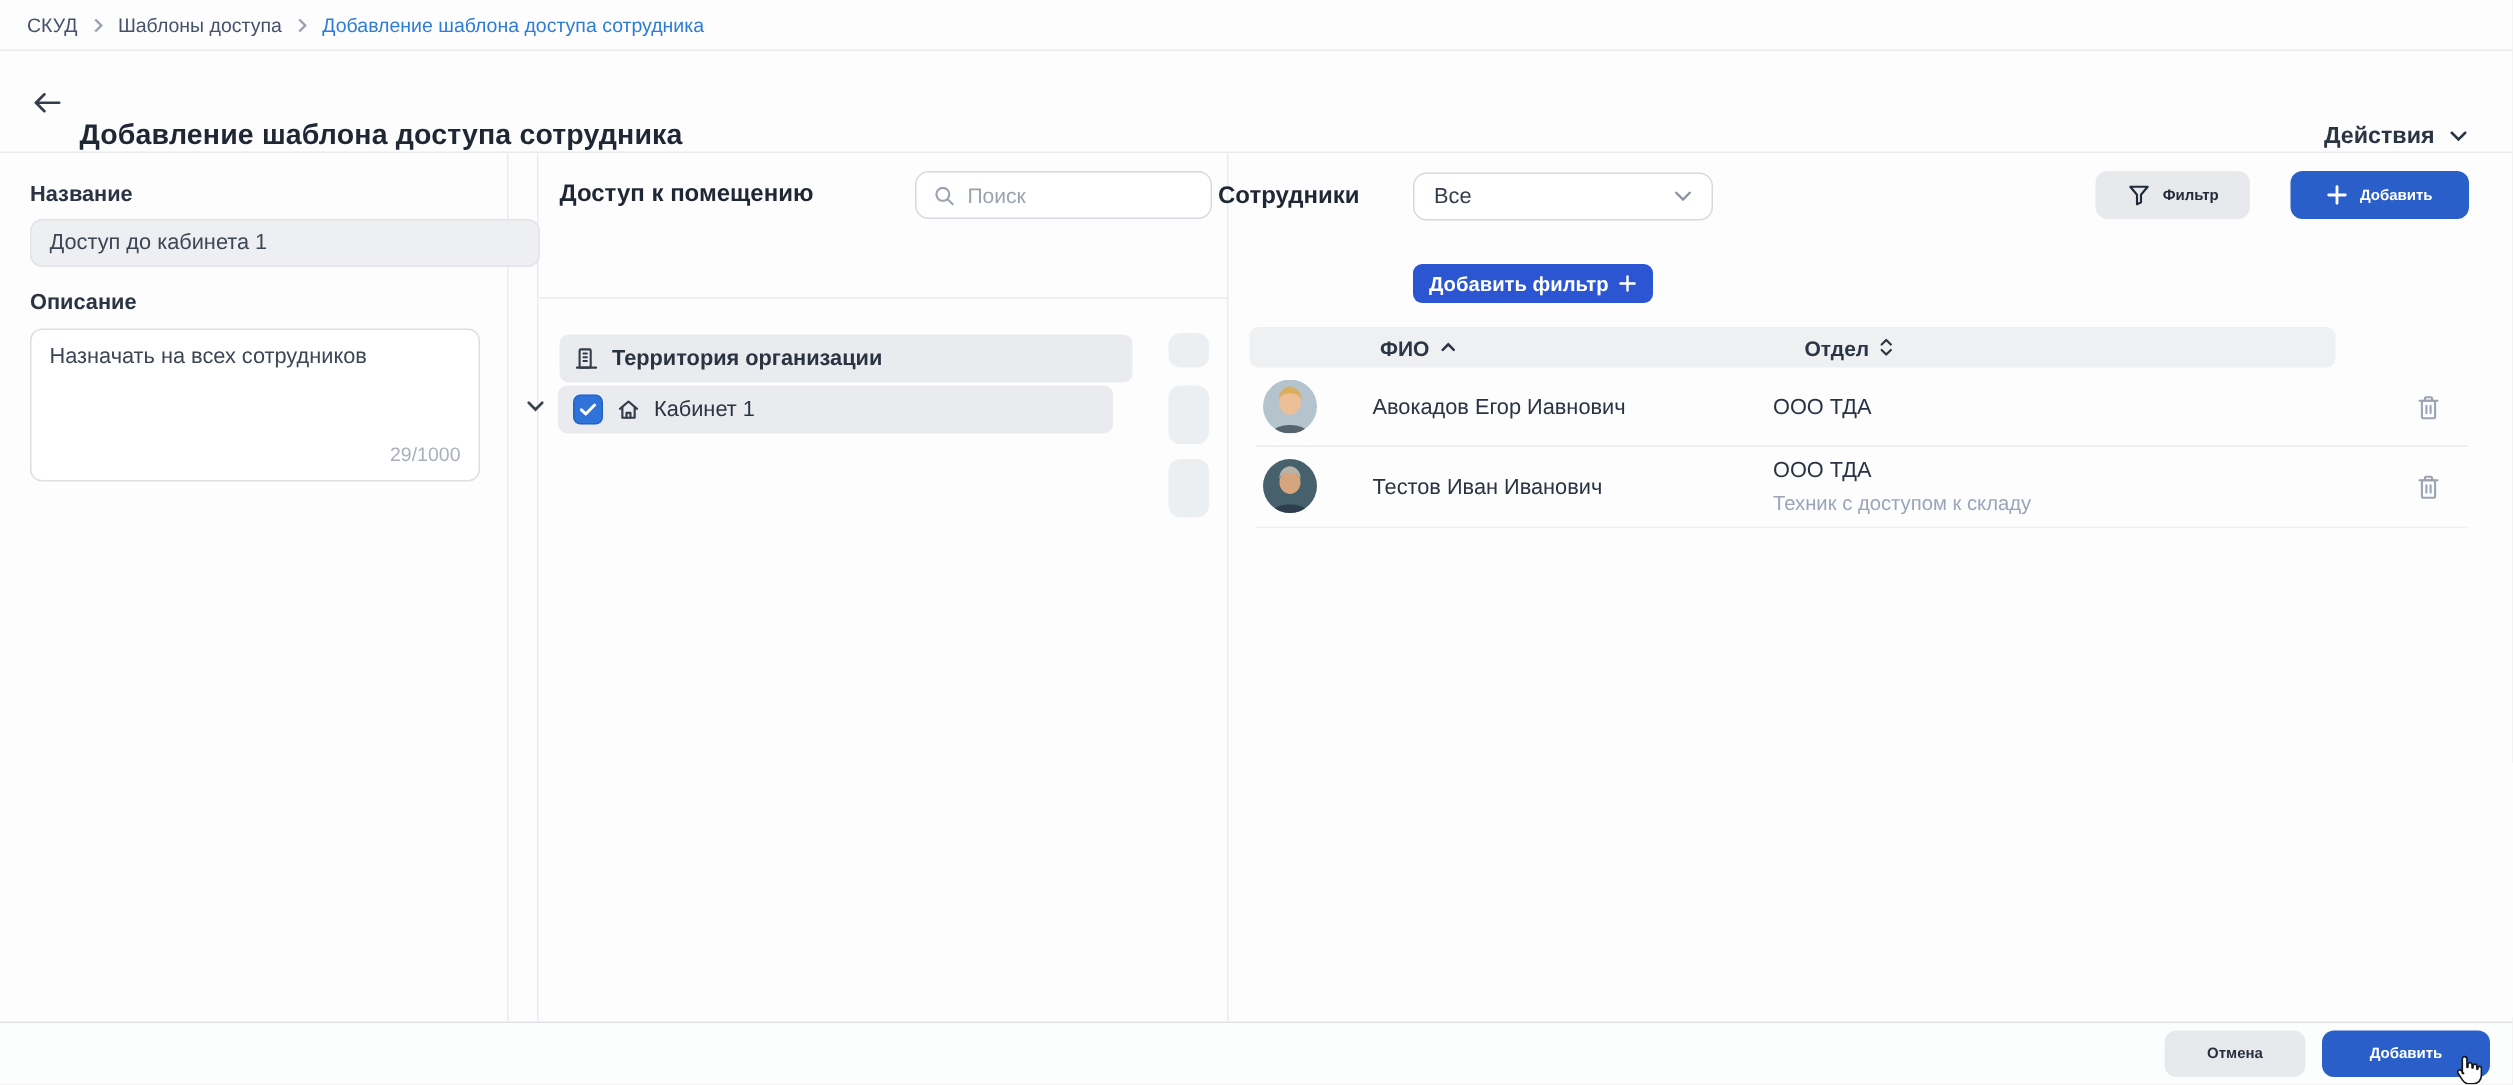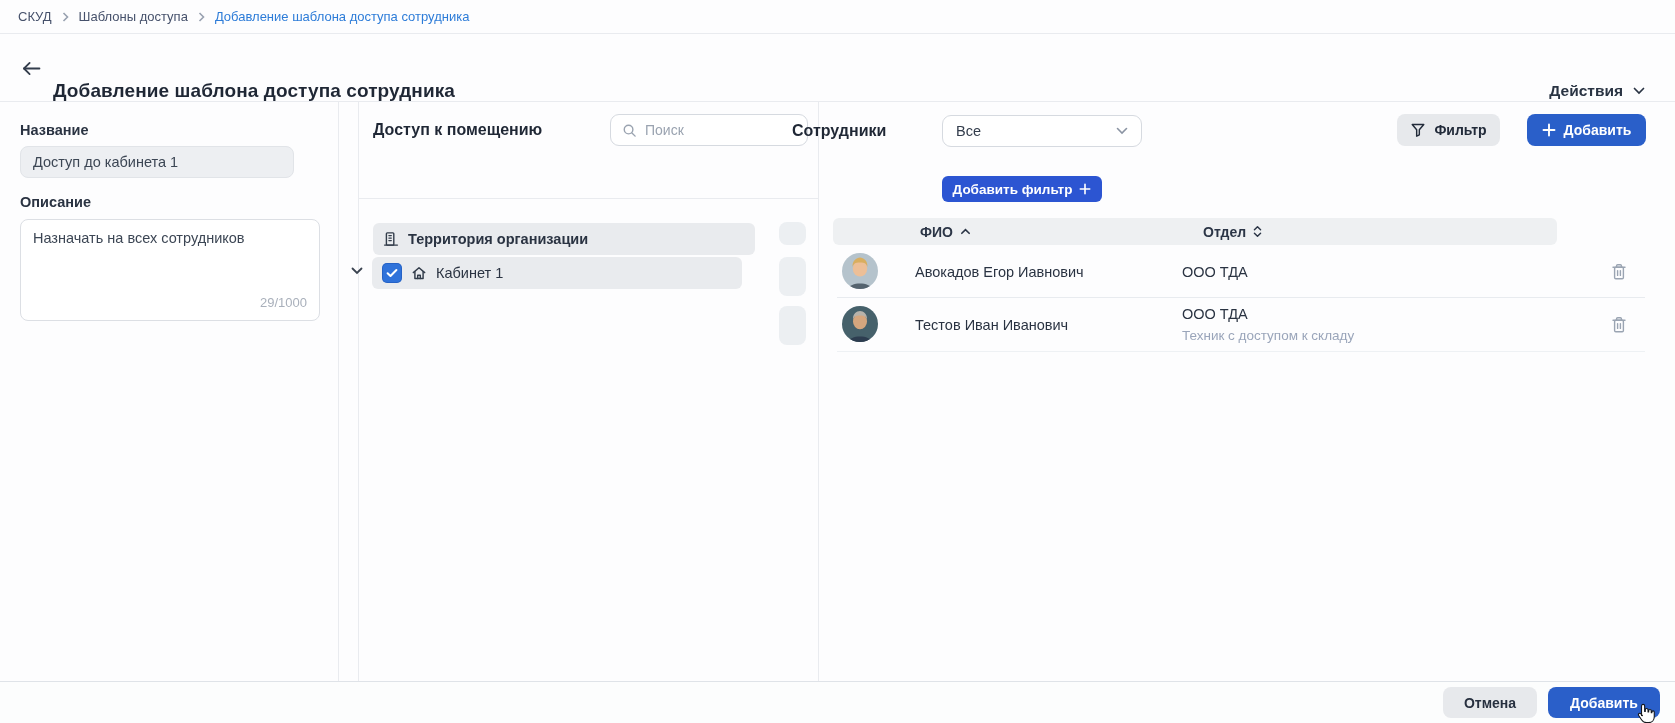--- a/index.html
+++ b/index.html
@@ -24,21 +24,21 @@
   .page-title { position:absolute; left:53px; top:57px; transform:translateY(-50%);
     font-size:19px; font-weight:700; color:#1f2735; letter-spacing:.1px; }
   .actions-menu { position:absolute; right:30px; top:57px; transform:translateY(-50%);
     display:flex; align-items:center; gap:10px; font-size:15.5px; font-weight:600; color:#2a3443; }
   
   .vdiv { position:absolute; top:102px; height:579px; width:1px; background:#e9ebef; }
   .vd1 { left:338px; } .vd2 { left:358px; } .vd3 { left:818px; }
   
   .field-label { position:absolute; font-size:14.5px; font-weight:600; color:#2a3342; }
   .lbl-name { left:20px; top:122px; }
-  .name-input { position:absolute; left:20px; top:146px; width:274px; height:32px;
+  .name-input { position:absolute; left:20px; top:146px; width:340px; height:32px;
     background:#edeff2; border:1px solid #e1e4e8; border-radius:8px; padding:0 12px;
     font-family:inherit; font-size:14.5px; color:#3c4654; outline:none; }
   .lbl-desc { left:20px; top:194px; }
   .desc-box { position:absolute; left:20px; top:219px; width:300px; height:102px;
     background:#fff; border:1px solid #dcdfe4; border-radius:8px; padding:9px 12px;
     font-size:14.5px; color:#3c4654; line-height:1.35; }
   .desc-counter { position:absolute; right:12px; bottom:8px; font-size:13px; color:#a9b0bb; }
   
   .room-title { position:absolute; left:373px; top:130px; transform:translateY(-50%);
     font-size:16px; font-weight:700; color:#1f2735; }
@@ -55,29 +55,29 @@
   .tree-expander { position:absolute; left:351px; top:264px; width:16px; height:14px;
     display:flex; align-items:center; color:#39424f; }
   .cb { width:20px; height:20px; border-radius:5px; background:var(--checkbox-blue,#2f72da);
     display:flex; align-items:center; justify-content:center; flex:0 0 auto;
     box-shadow:inset 0 0 0 1px rgba(21,70,160,.35); }
   .tree-icon { display:flex; align-items:center; flex:0 0 auto; }
   
   .gpill { position:absolute; left:779px; width:27px; background:#eceff2; border-radius:8px; }
   .gp1 { top:222px; height:23px; } .gp2 { top:257px; height:39px; } .gp3 { top:306px; height:39px; }
   
-  .emp-title { position:absolute; left:792px; top:131px; transform:translateY(-50%);
+  .emp-title { position:absolute; left:812px; top:131px; transform:translateY(-50%);
     font-size:16px; font-weight:700; color:#1f2735; }
   .emp-select { position:absolute; left:942px; top:115px; width:200px; height:32px;
     background:#fff; border:1px solid #d6dae0; border-radius:9px;
     display:flex; align-items:center; justify-content:space-between; padding:0 13px;
     font-size:14.5px; color:#333d4c; }
   .emp-select .chev { color:#8b94a3; display:flex; }
   .btn { position:absolute; display:flex; align-items:center; justify-content:center;
-    gap:8px; border-radius:8px; font-size:14px; font-weight:600; border:none; font-family:inherit; }
+    gap:8px; border-radius:8px; font-size:10px; font-weight:600; border:none; font-family:inherit; }
   .filter-btn { left:1397px; top:114px; width:103px; height:32px; background:#e7e9ec; color:#222b3a; }
   .add-btn { left:1527px; top:114px; width:119px; height:32px; background:var(--accent,#2a5fc9); color:#fff; }
   .add-filter-btn { left:942px; top:176px; width:160px; height:26px; border-radius:6px;
     background:var(--accent-bright,#2c55d2); color:#fff; font-size:13.5px; gap:7px; }
   
   .th-bg { position:absolute; left:833px; top:218px; width:724px; height:27px;
     background:var(--header-grey,#eef0f2); border-radius:6px; }
   .th { position:absolute; top:218px; height:27px; display:flex; align-items:center; gap:7px;
     font-size:14px; font-weight:700; color:#2b3546; }
   .th-fio { left:920px; } .th-dept { left:1203px; }

